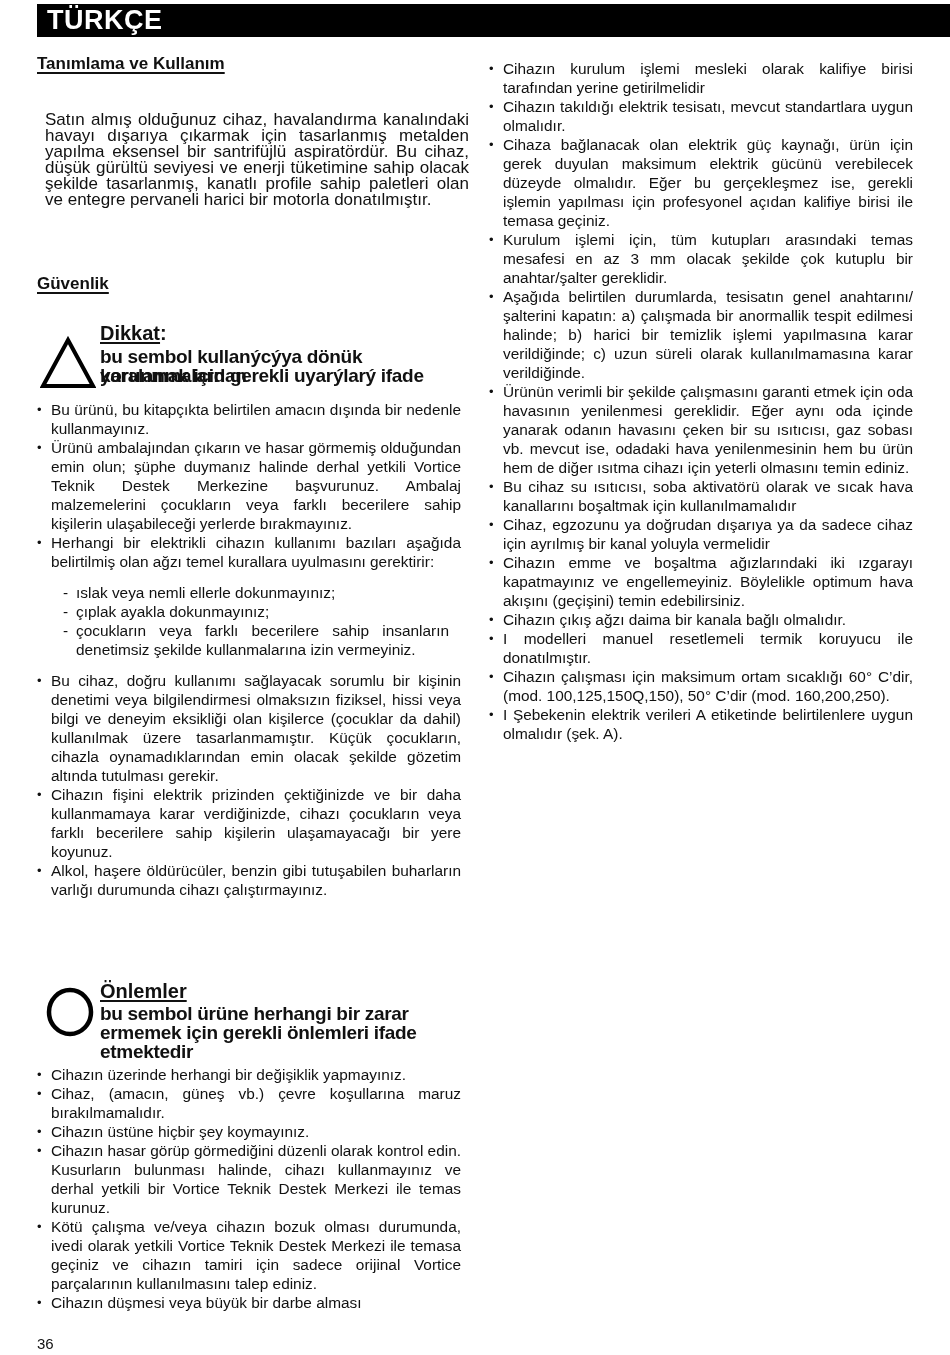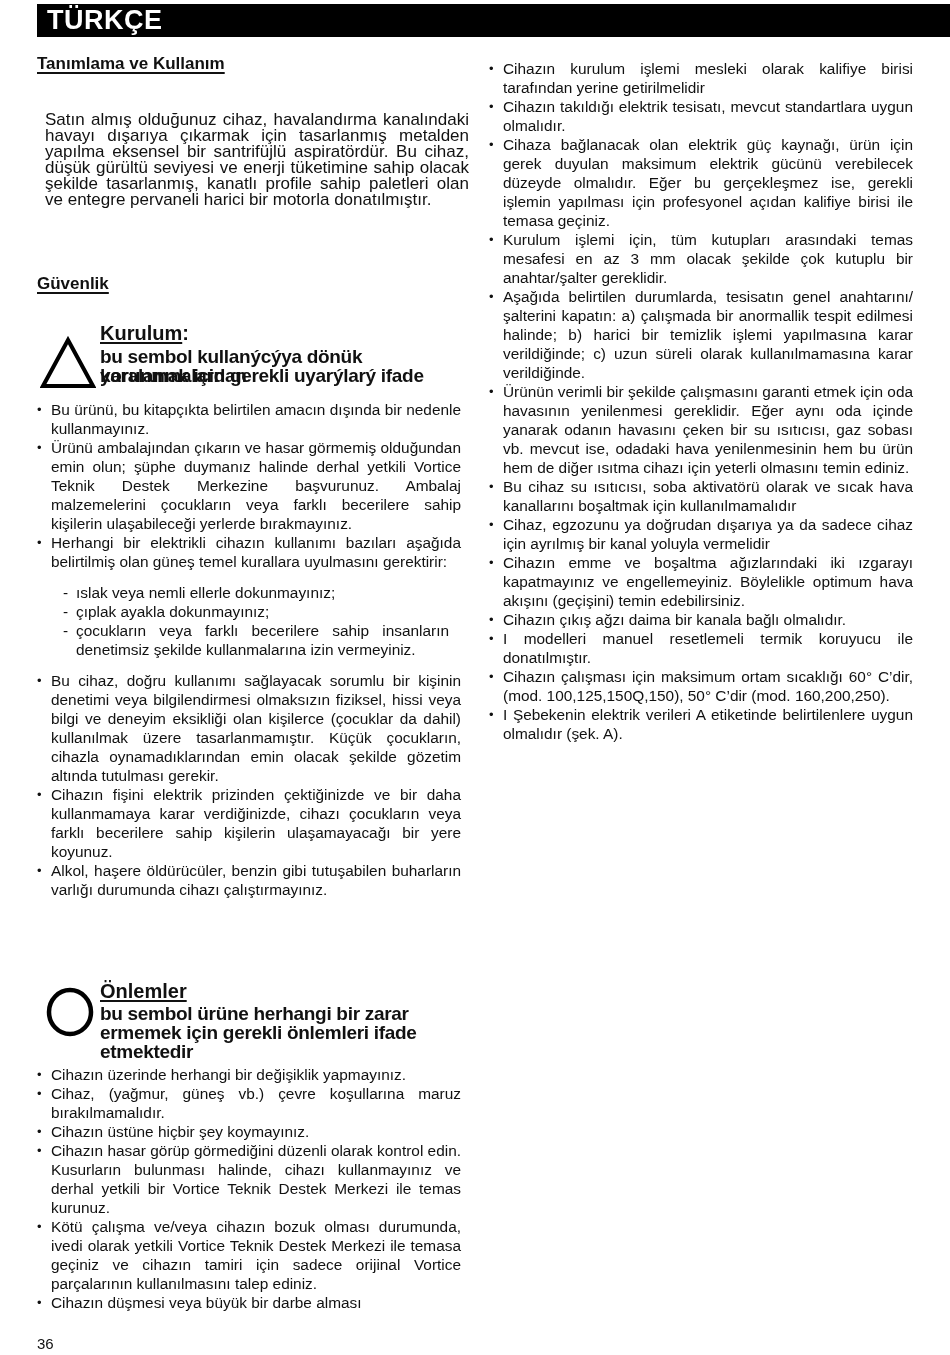--- a/index.html
+++ b/index.html
@@ -55,30 +55,30 @@
 <div class="col col-left">
   <h1 class="h1" style="top:54px;">Tanımlama ve Kullanım</h1>
   <p class="para" style="top:104px; width:424px;">Satın almış olduğunuz cihaz, havalandırma kanalındaki havayı dışarıya çıkarmak için tasarlanmış metalden yapılma eksensel bir santrifüjlü aspiratördür. Bu cihaz, düşük gürültü seviyesi ve enerji tüketimine sahip olacak şekilde tasarlanmış, kanatlı profile sahip paletleri olan ve entegre pervaneli harici bir motorla donatılmıştır.</p>
 
   <h1 class="h1" style="top:274px;">Güvenlik</h1>
 
   <div class="symbol-block" style="top:322px; height:70px;">
     <svg class="sym-icon" style="top:14px;" width="56" height="54" viewBox="0 0 56 54">
       <polygon points="28,4 53,50 3,50" fill="none" stroke="#000" stroke-width="4" stroke-linejoin="miter"></polygon>
     </svg>
-    <div class="sym-title" style="top:0px;"><span>Kurulum</span><span style="text-decoration:none;display:inline-block;">:</span></div>
+    <div class="sym-title" style="top:0px;"><span>Dikkat</span><span style="text-decoration:none;display:inline-block;">:</span></div>
     <div class="sym-desc" style="top:25px;">bu sembol kullanýcýya dönük yaralanmalardan</div>
     <div class="sym-desc" style="top:44px;">korunmak için gerekli uyarýlarý ifade</div>
   </div>
 
   <ul class="bullets" style="top:400px; width:424px;">
     <li>Bu ürünü, bu kitapçıkta belirtilen amacın dışında bir nedenle kullanmayınız.</li>
     <li>Ürünü ambalajından çıkarın ve hasar görmemiş olduğundan emin olun; şüphe duymanız halinde derhal yetkili Vortice Teknik Destek Merkezine başvurunuz. Ambalaj malzemelerini çocukların veya farklı becerilere sahip kişilerin ulaşabileceği yerlerde bırakmayınız.</li>
     <li>
-      <span>Herhangi bir elektrikli cihazın kullanımı bazıları aşağıda belirtilmiş olan güneş temel kurallara uyulmasını gerektirir:</span>
+      <span>Herhangi bir elektrikli cihazın kullanımı bazıları aşağıda belirtilmiş olan ağzı temel kurallara uyulmasını gerektirir:</span>
       <ul class="dashes">
         <li>ıslak veya nemli ellerle dokunmayınız;</li>
         <li>çıplak ayakla dokunmayınız;</li>
         <li>çocukların veya farklı becerilere sahip insanların denetimsiz şekilde kullanmalarına izin vermeyiniz.</li>
       </ul>
     </li>
     <li>Bu cihaz, doğru kullanımı sağlayacak sorumlu bir kişinin denetimi veya bilgilendirmesi olmaksızın fiziksel, hissi veya bilgi ve deneyim eksikliği olan kişilerce (çocuklar da dahil) kullanılmak üzere tasarlanmamıştır. Küçük çocukların, cihazla oynamadıklarından emin olacak şekilde gözetim altında tutulması gerekir.</li>
     <li>Cihazın fişini elektrik prizinden çektiğinizde ve bir daha kullanmamaya karar verdiğinizde, cihazı çocukların veya farklı becerilere sahip kişilerin ulaşamayacağı bir yere koyunuz.</li>
     <li>Alkol, haşere öldürücüler, benzin gibi tutuşabilen buharların varlığı durumunda cihazı çalıştırmayınız.</li>
   </ul>
@@ -87,21 +87,21 @@
     <svg class="sym-icon" style="top:6px; left:8px;" width="50" height="52" viewBox="0 0 50 52">
       <ellipse cx="25" cy="26" rx="21" ry="22" fill="none" stroke="#000" stroke-width="4.5"></ellipse>
     </svg>
     <div class="sym-title" style="top:0px;">Önlemler</div>
     <div class="sym-desc" style="top:24px;">bu sembol ürüne herhangi bir zarar</div>
     <div class="sym-desc" style="top:43px;">ermemek için gerekli önlemleri ifade etmektedir</div>
   </div>
 
   <ul class="bullets" style="top:1065px; width:424px;">
     <li>Cihazın üzerinde herhangi bir değişiklik yapmayınız.</li>
-    <li>Cihaz, (yağmur, güneş vb.) çevre koşullarına maruz bırakılmamalıdır.</li>
+    <li>Cihaz, (amacın, güneş vb.) çevre koşullarına maruz bırakılmamalıdır.</li>
     <li>Cihazın üstüne hiçbir şey koymayınız.</li>
     <li>Cihazın hasar görüp görmediğini düzenli olarak kontrol edin. Kusurların bulunması halinde, cihazı kullanmayınız ve derhal yetkili bir Vortice Teknik Destek Merkezi ile temas kurunuz.</li>
     <li>Kötü çalışma ve/veya cihazın bozuk olması durumunda, ivedi olarak yetkili Vortice Teknik Destek Merkezi ile temasa geçiniz ve cihazın tamiri için sadece orijinal Vortice parçalarının kullanılmasını talep ediniz.</li>
     <li>Cihazın düşmesi veya büyük bir darbe alması</li>
   </ul>
 </div>
 
 <div class="col col-right">
   <ul class="bullets" style="top:59px; width:424px;">
     <li>Cihazın kurulum işlemi mesleki olarak kalifiye birisi tarafından yerine getirilmelidir</li>

